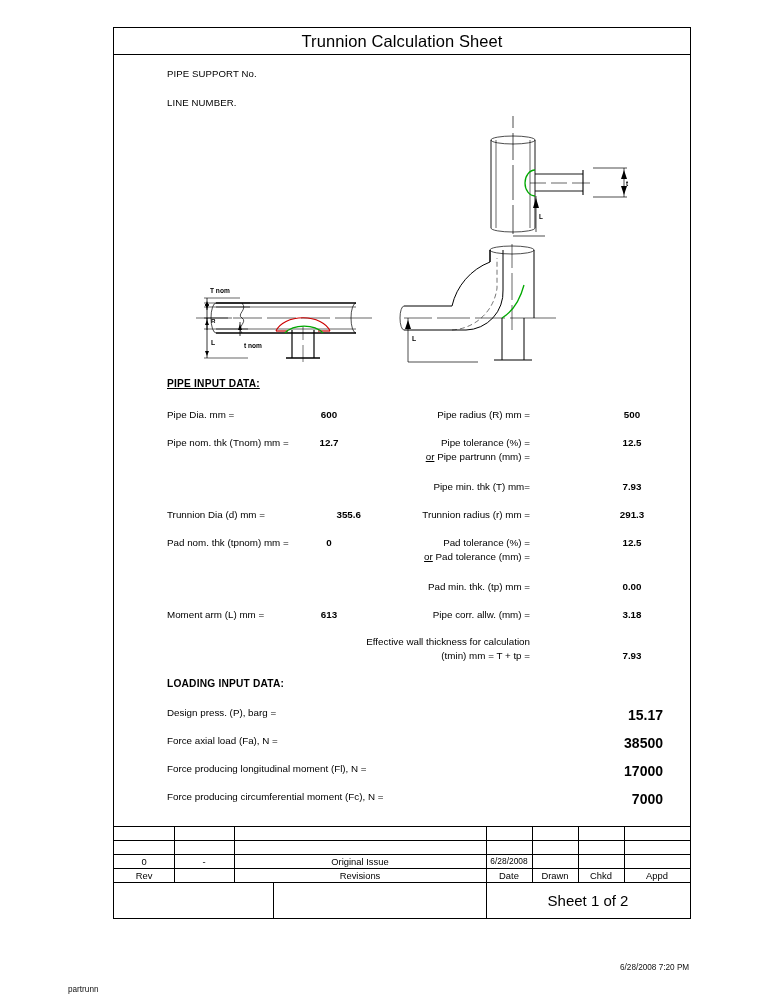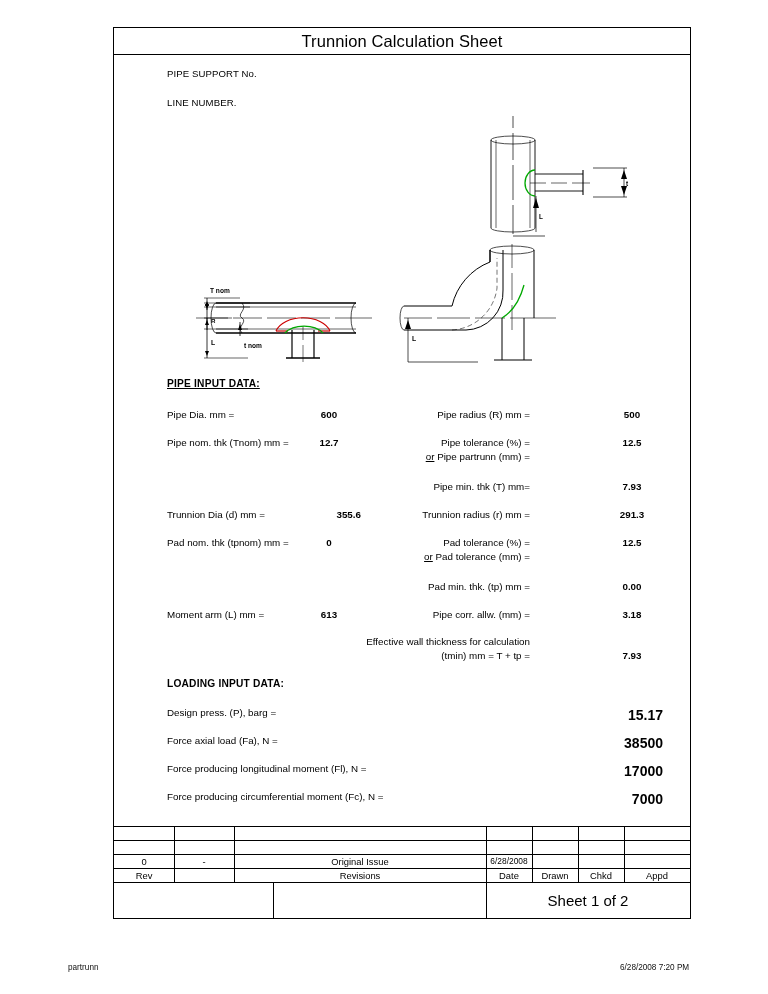--- a/index.html
+++ b/index.html
@@ -410,15 +410,15 @@
     <text x="210" y="293" font-size="6.6" font-weight="bold">T nom</text>
     <text x="211" y="323" font-size="6.2" font-weight="bold">R</text>
     <text x="244" y="348" font-size="6.6" font-weight="bold">t nom</text>
     <text x="211" y="345" font-size="6.8" font-weight="bold">L</text>
     <text x="412" y="341" font-size="6.8" font-weight="bold">L</text>
     <text x="539" y="219" font-size="6.4" font-weight="bold">L</text>
     <text x="626" y="186" font-size="6.4" font-weight="bold">t</text>
   </g>
 </svg>
 
-<div class="footer" style="left:68px; top:963px;">partrunn</div>
+<div class="footer" style="left:68px; top:985px;">partrunn</div>
 <div class="footer" style="left:371px; top:1006px;">page 1</div>
 <div class="footer" style="left:620px; top:963px;">6/28/2008 7:20 PM</div>
 
 </body></html>

